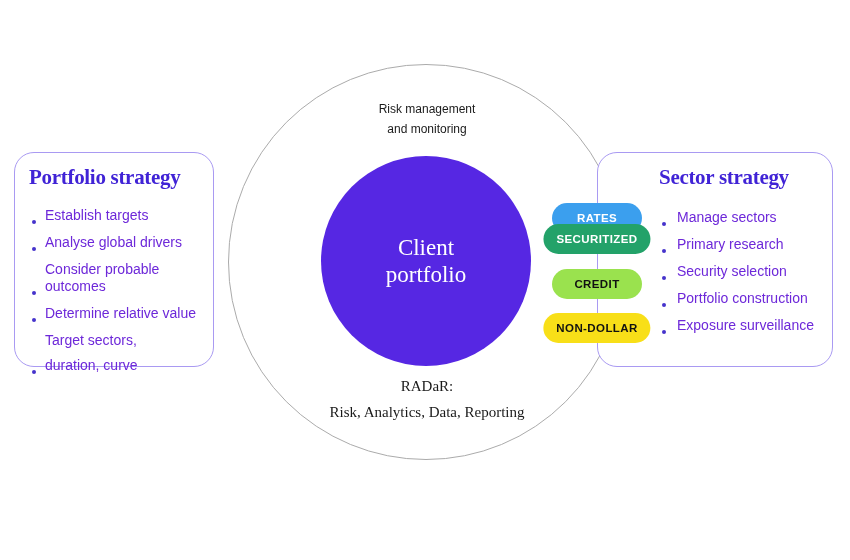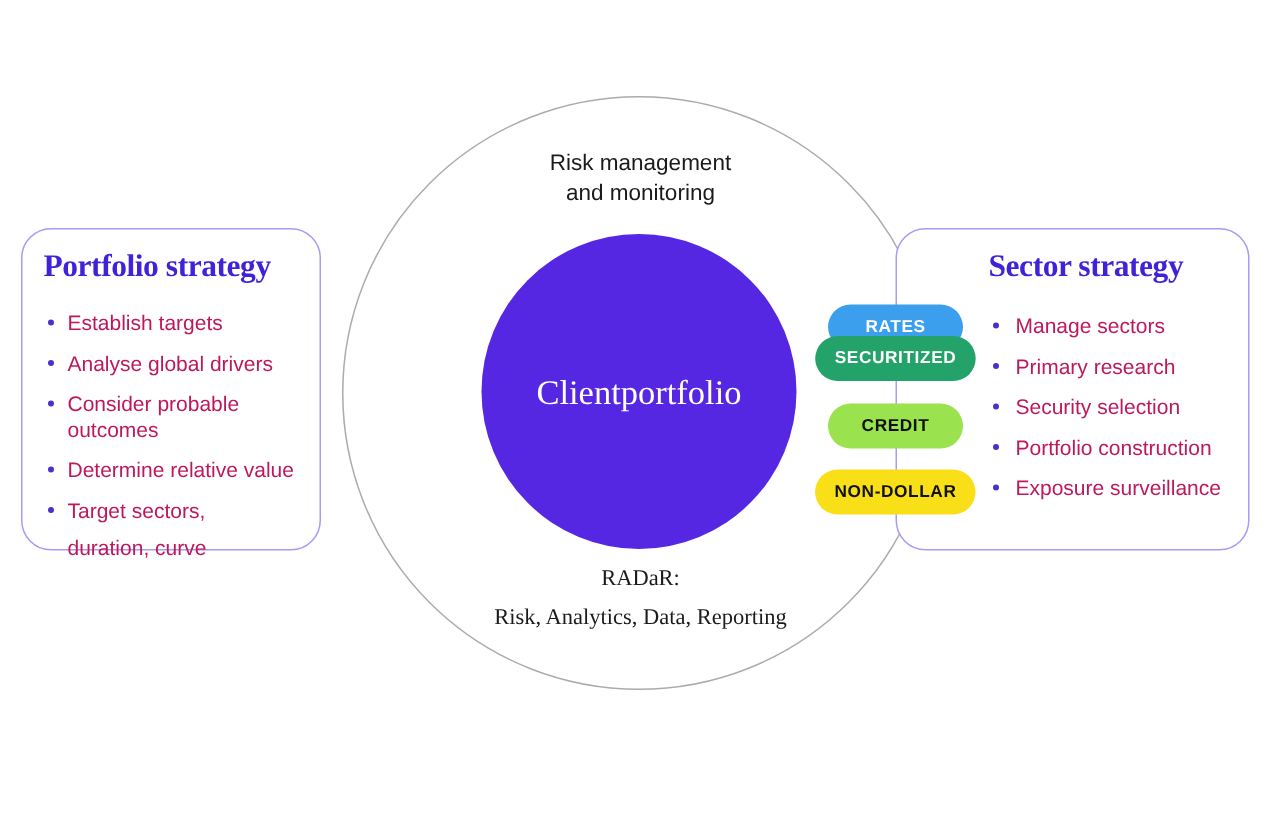--- a/index.html
+++ b/index.html
@@ -22,42 +22,42 @@
     border-radius: 50%;
     box-sizing: border-box;
     z-index: 0;
   }
 
   
   .top-label {
     position: absolute;
     left: 228px; top: 99px; width: 398px;
     text-align: center;
-    font-size: 15px; line-height: 20px;
+    font-size: 12px; line-height: 20px;
     z-index: 1;
   }
   .bottom-label {
     position: absolute;
     left: 228px; top: 378px; width: 398px;
     text-align: center;
     font-size: 15px; line-height: 16px;
     z-index: 1;
     font-family: Liberation Serif, serif;
   }
   .bottom-label .radar-title { margin-bottom: 10px; }
 
   
   .core-circle {
     position: absolute;
     left: 321px; top: 156px;
     width: 210px; height: 210px;
     border-radius: 50%;
     background: var(--accent-purple, #5627e3);
     color: #ffffff;
-    display: flex; flex-direction: row;
+    display: flex; flex-direction: column;
     align-items: center; justify-content: center;
     font-family: "Liberation Serif", serif;
     font-size: 23px; line-height: 27px;
     z-index: 1;
   }
 
   
   .panel {
     position: absolute;
     top: 152px;
@@ -76,25 +76,25 @@
     letter-spacing: -0.3px;
     color: var(--title-purple, #4023d6);
   }
   .panel-left  { left: 14px;  width: 200px; padding: 12px 10px 12px 14px; }
   .panel-right { left: 597px; width: 236px; padding: 12px 8px 12px 61px; }
 
   .bullet-list { list-style: none; margin: 17px 0 0 0; padding: 0; }
   .panel-right .bullet-list { margin-top: 19px; }
   .bullet-list li {
     display: flex;
-    align-items: flex-start;
+    align-items: flex-end;
     font-size: 14px;
     line-height: 17px;
     margin-bottom: 10px;
-    color: #be185d;
+    color: #6d28d9;
   }
   .dot {
     flex: 0 0 auto;
     width: 4px; height: 4px;
     border-radius: 50%;
     background: var(--bullet, #4633cc);
     margin: 6px 9px 0 3px;
   }
   .panel-right .dot { margin-right: 11px; }
   .cont-line { display: block; margin-top: 8px; }

